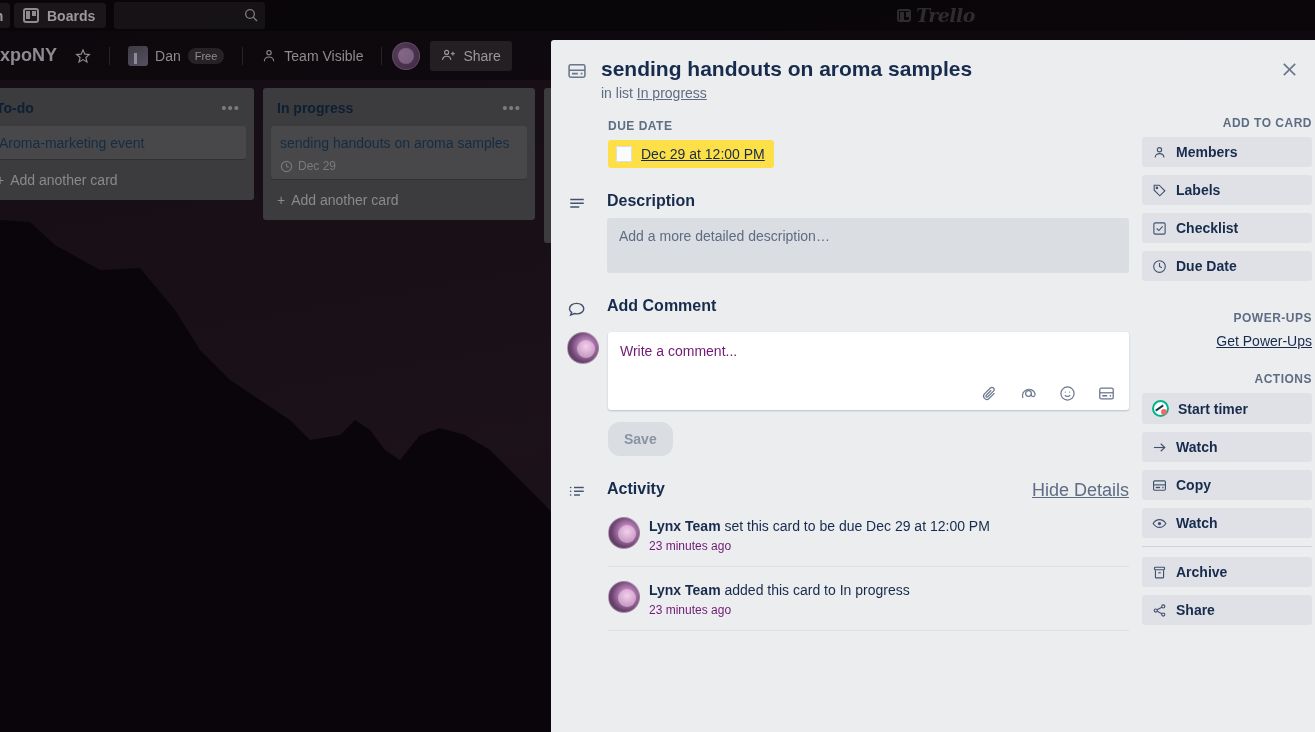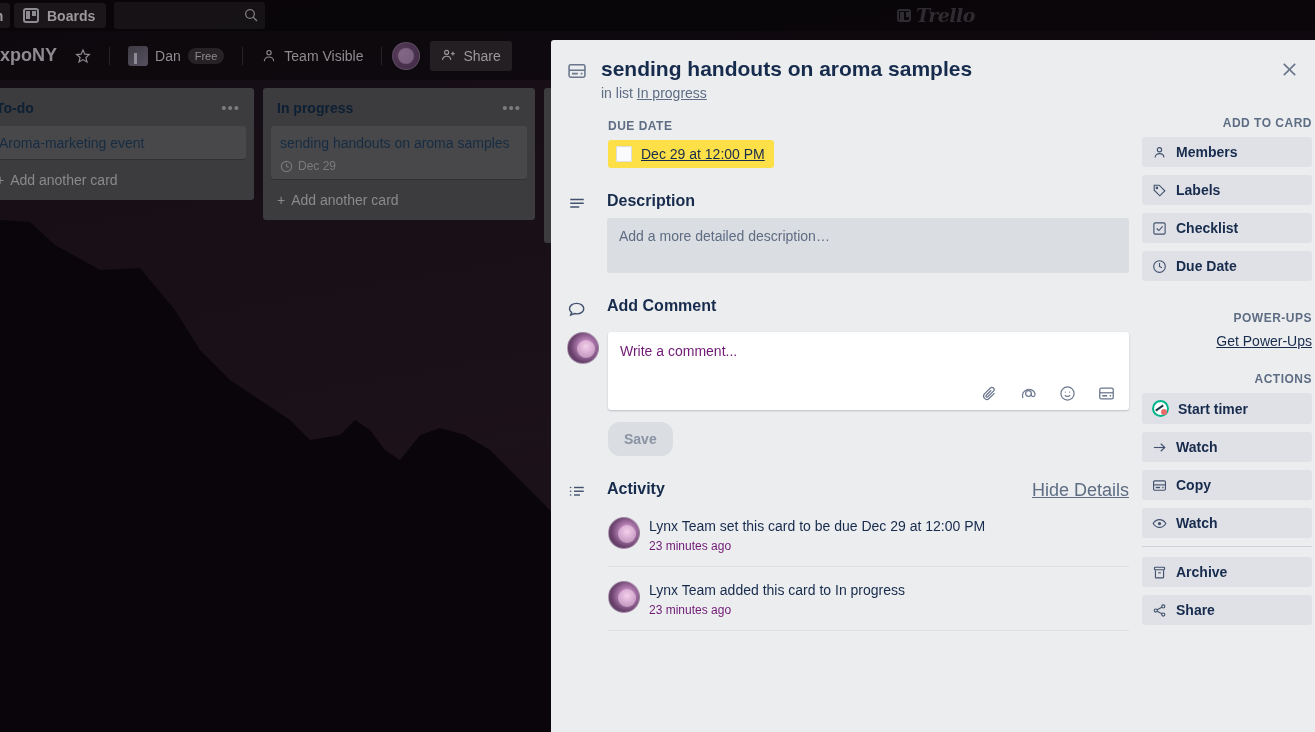--- a/index.html
+++ b/index.html
@@ -262,21 +262,21 @@
     display: flex; align-items: flex-start; justify-content: space-between;
   }
   #hide-details { font-size: 18px; color: #5e6c84; text-decoration: underline; }
 
   .activity-item {
     display: flex; gap: 9px; padding: 14px 0 13px 0;
     border-bottom: 1px solid #dcdfe4;
   }
   .activity-item:first-of-type { padding-top: 12px; }
   .act-text { font-size: 14px; color: #172b4d; line-height: 18px; }
-  .act-text b { font-weight: normal; }
+  .act-text b { font-weight: bold; }
   .act-time { font-size: 12px; color: #701a75; margin-top: 4px; }
 
   
   .side-label {
     font-size: 12px; font-weight: bold; color: #5e6c84;
     letter-spacing: 0.5px; margin-bottom: 7px; padding-left: 2px;
   }
   .side-btn {
     display: flex; align-items: center; gap: 9px;
     background: #dfe1e6; border-radius: 3px;

